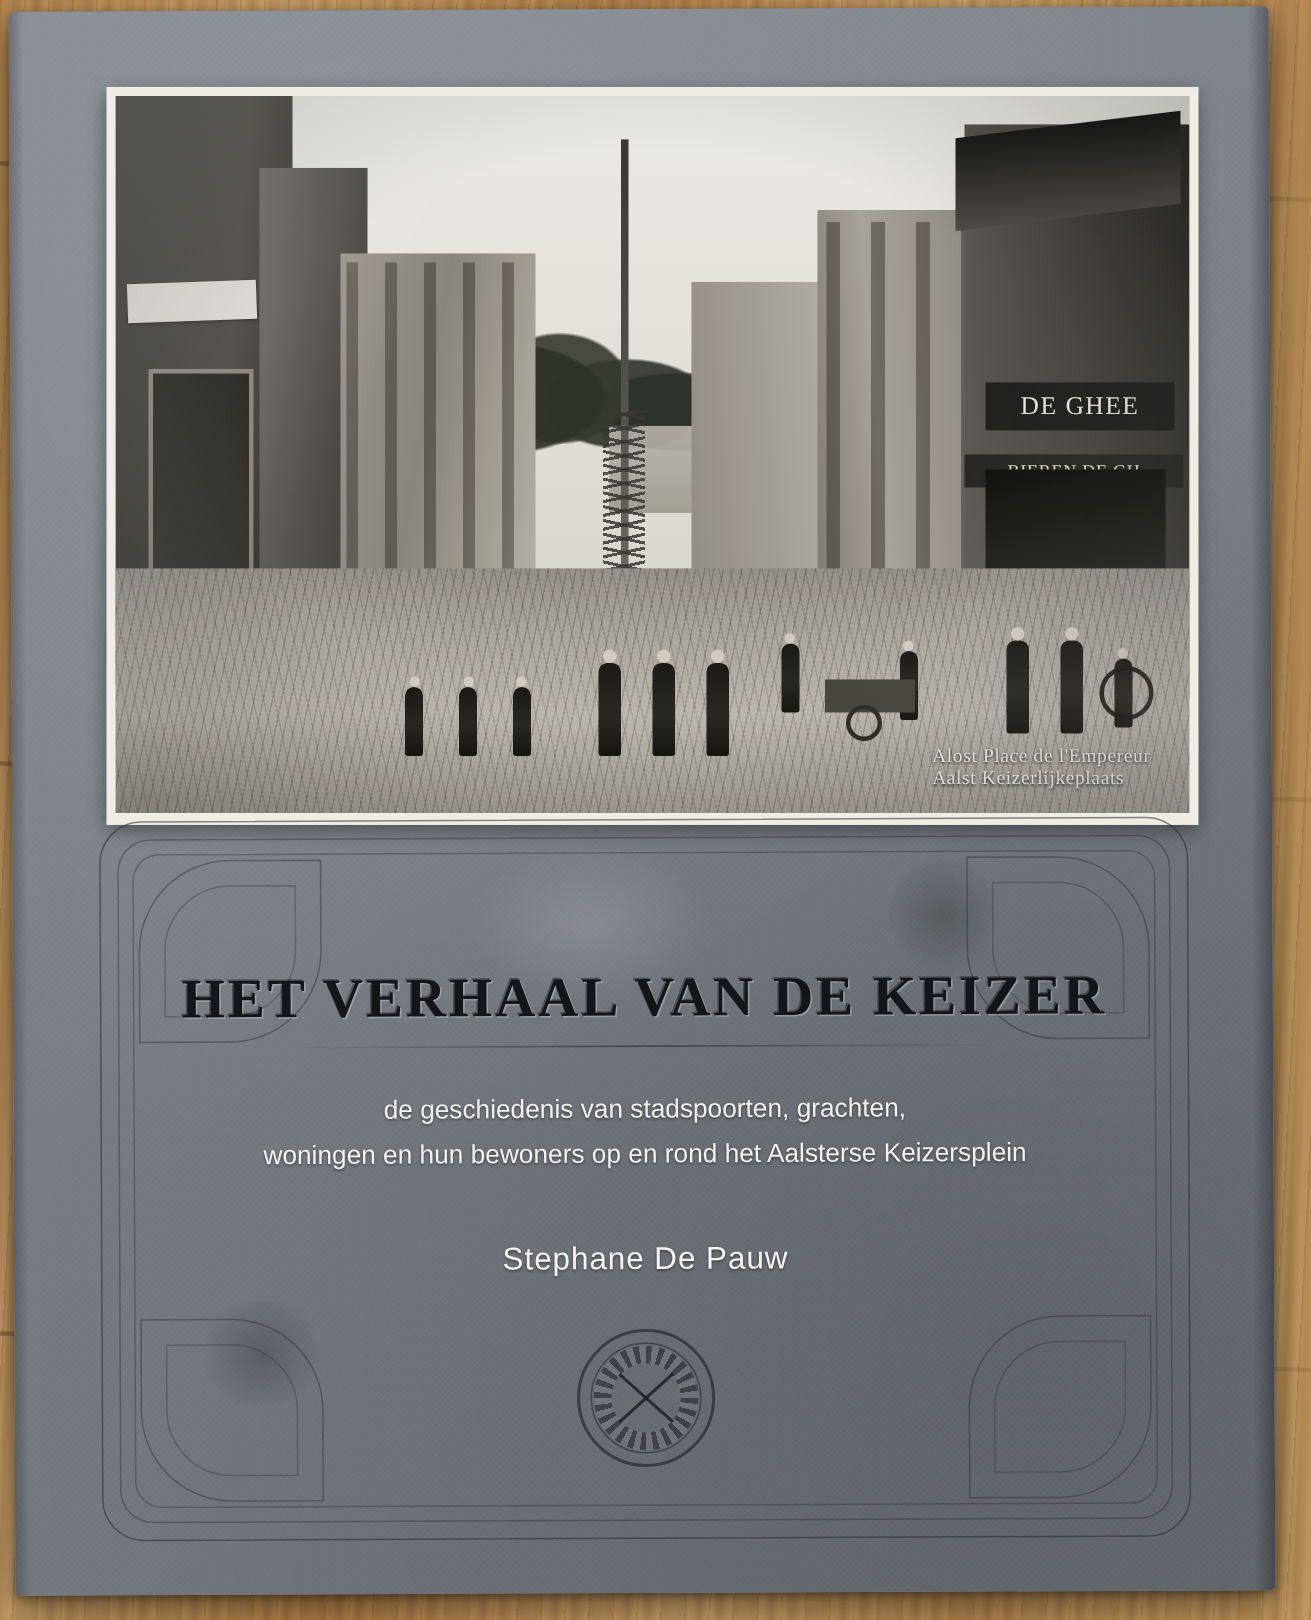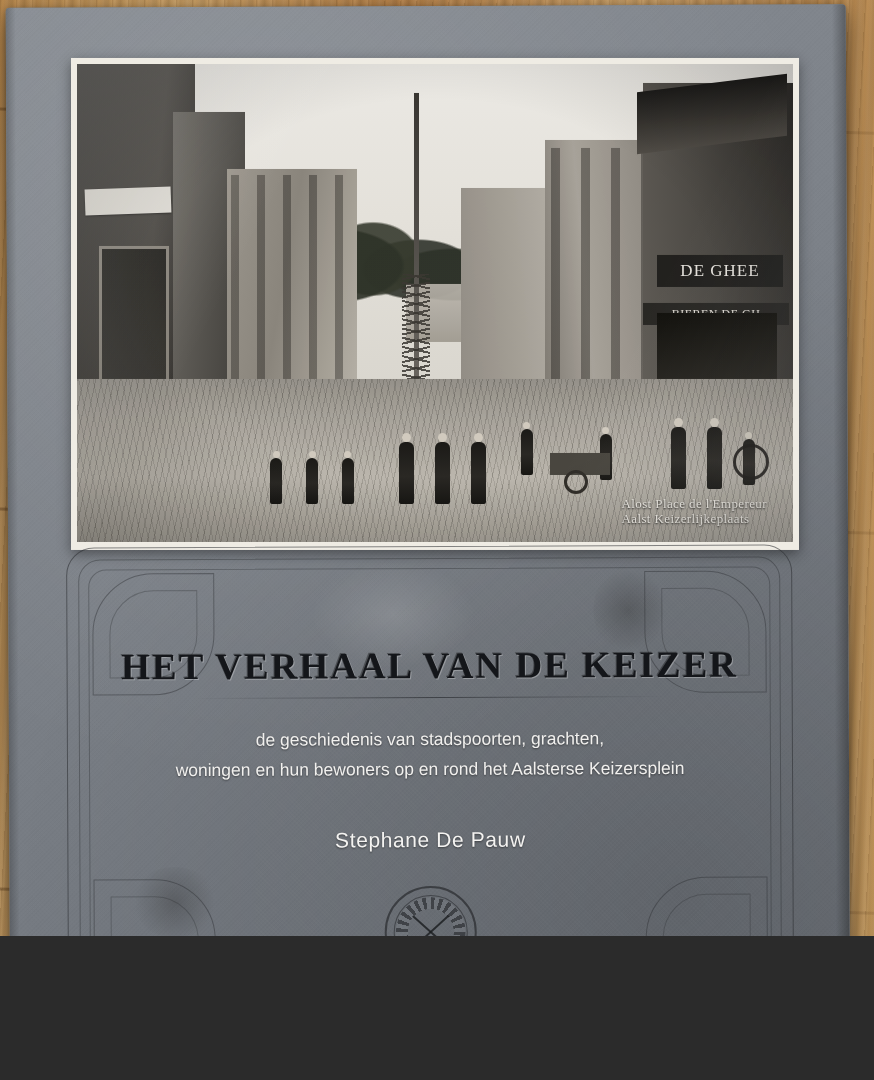--- a/index.html
+++ b/index.html
@@ -11,21 +11,21 @@
     width: 874px;
     height: 1080px;
     overflow: hidden;
     font-family: "Liberation Sans", sans-serif;
   }
 
   
   .scene {
     position: relative;
     width: 874px;
-    height: 936px;
+    height: 1080px;
     background:
       repeating-linear-gradient(92deg,
         rgba(0,0,0,0.06) 0px,
         rgba(0,0,0,0.00) 3px,
         rgba(255,255,255,0.05) 7px,
         rgba(0,0,0,0.05) 12px),
       linear-gradient(100deg, #b98a4f 0%, #c9a066 18%, #b8834a 38%, #caa068 60%, #b98a52 78%, #c49a5f 100%);
     overflow: hidden;
   }
   .wood-grain {

